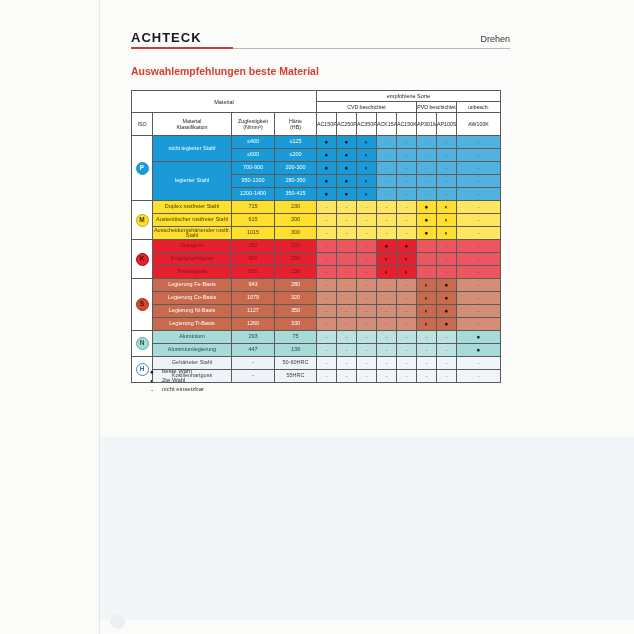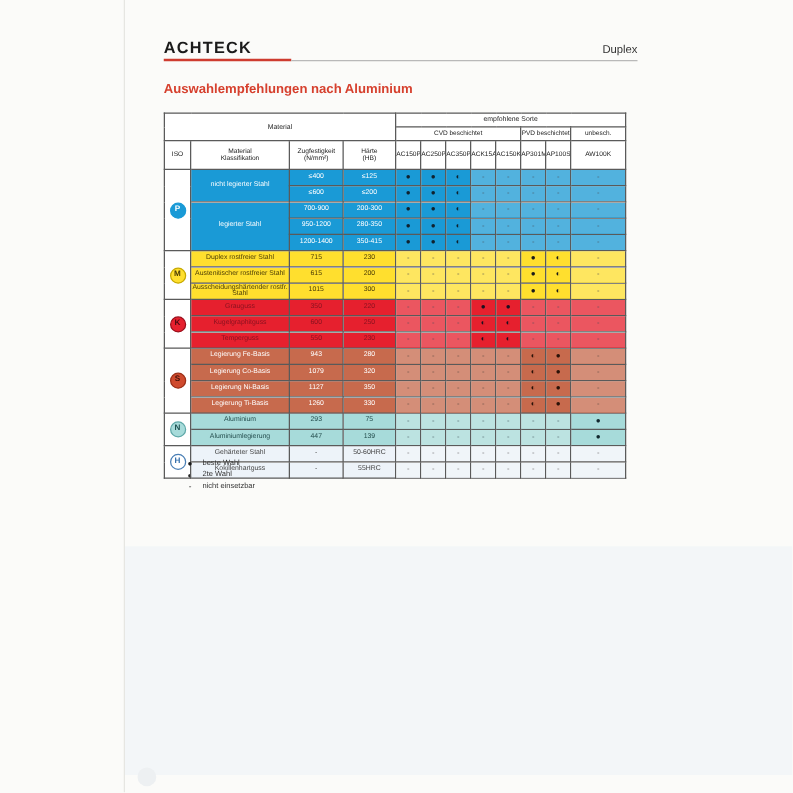--- a/index.html
+++ b/index.html
@@ -41,24 +41,24 @@
   .legend-label{font-size:6px;color:#333;margin-left:4px;}
 </style>
 </head>
 <body>
 
 <div class="page-edge-left"></div>
 <div class="bottom-tint"></div>
 <div class="corner-circle"></div>
 
 <div class="brand">ACHTECK</div>
-<div class="header-right">Duplex</div>
+<div class="header-right">Drehen</div>
 <div class="rule-red"></div>
 <div class="rule-gray"></div>
-<div class="page-title">Auswahlempfehlungen nach Aluminium</div>
+<div class="page-title">Auswahlempfehlungen beste Material</div>
 
 <div class="tbl-wrap">
   <table>
     <colgroup>
       <col style="width:21px">
         <col style="width:79px">
         <col style="width:43px">
         <col style="width:42px">
       <col style="width:20px">
         <col style="width:20px">

